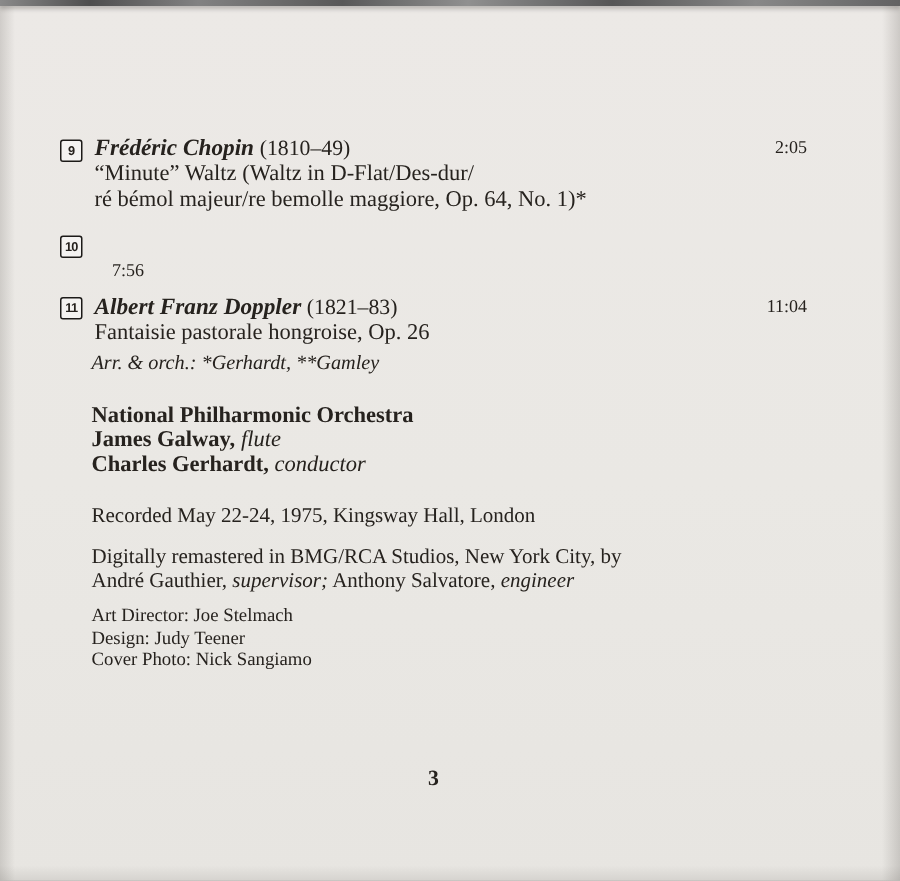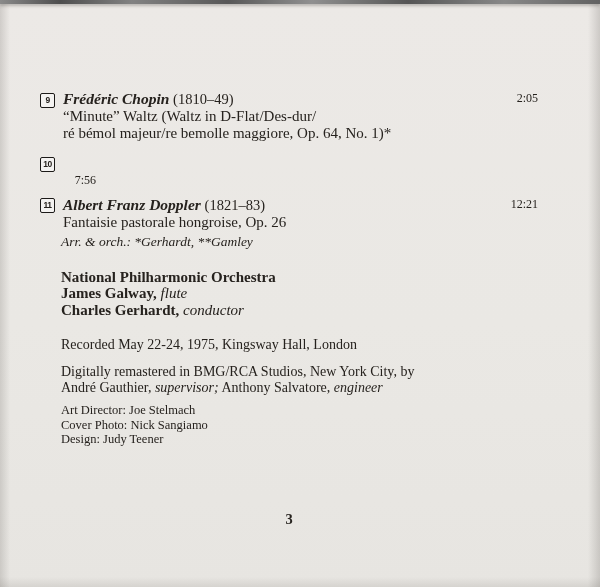--- a/index.html
+++ b/index.html
@@ -95,40 +95,40 @@
       <span class="badge">10</span>
       <div class="duration">7:56</div>
     </div>
 
     <div class="track">
       <span class="badge">11</span>
       <div class="tbody">
         <div class="thead"><span class="composer">Albert Franz Doppler</span> <span class="dates">(1821–83)</span></div>
         <div class="tline">Fantaisie pastorale hongroise, Op. 26</div>
       </div>
-      <div class="duration">12:21</div>
+      <div class="duration">11:04</div>
     </div>
 
     <div class="arr-note">Arr. &amp; orch.: *Gerhardt, **Gamley</div>
 
     <div class="artists">
       <div class="artist-line"><span class="b">National Philharmonic Orchestra</span> <span class="i"></span></div>
       <div class="artist-line"><span class="b">James Galway,</span> <span class="i">flute</span></div>
       <div class="artist-line"><span class="b">Charles Gerhardt,</span> <span class="i">conductor</span></div>
     </div>
 
     <div class="recorded">Recorded May 22-24, 1975, Kingsway Hall, London</div>
 
     <div class="remaster">
       <div>Digitally remastered in BMG/RCA Studios, New York City, by</div>
       <div><span>André Gauthier,</span> <i>supervisor;</i> <span>Anthony Salvatore,</span> <i>engineer</i></div>
     </div>
 
     <div class="prod-credits">
       <div>Art Director: Joe Stelmach</div>
+      <div>Design: Judy Teener</div>
       <div>Cover Photo: Nick Sangiamo</div>
-      <div>Design: Judy Teener</div>
     </div>
 
     <div class="page-num">3</div>
 
   </div>
 </div>
 
 </body></html>

